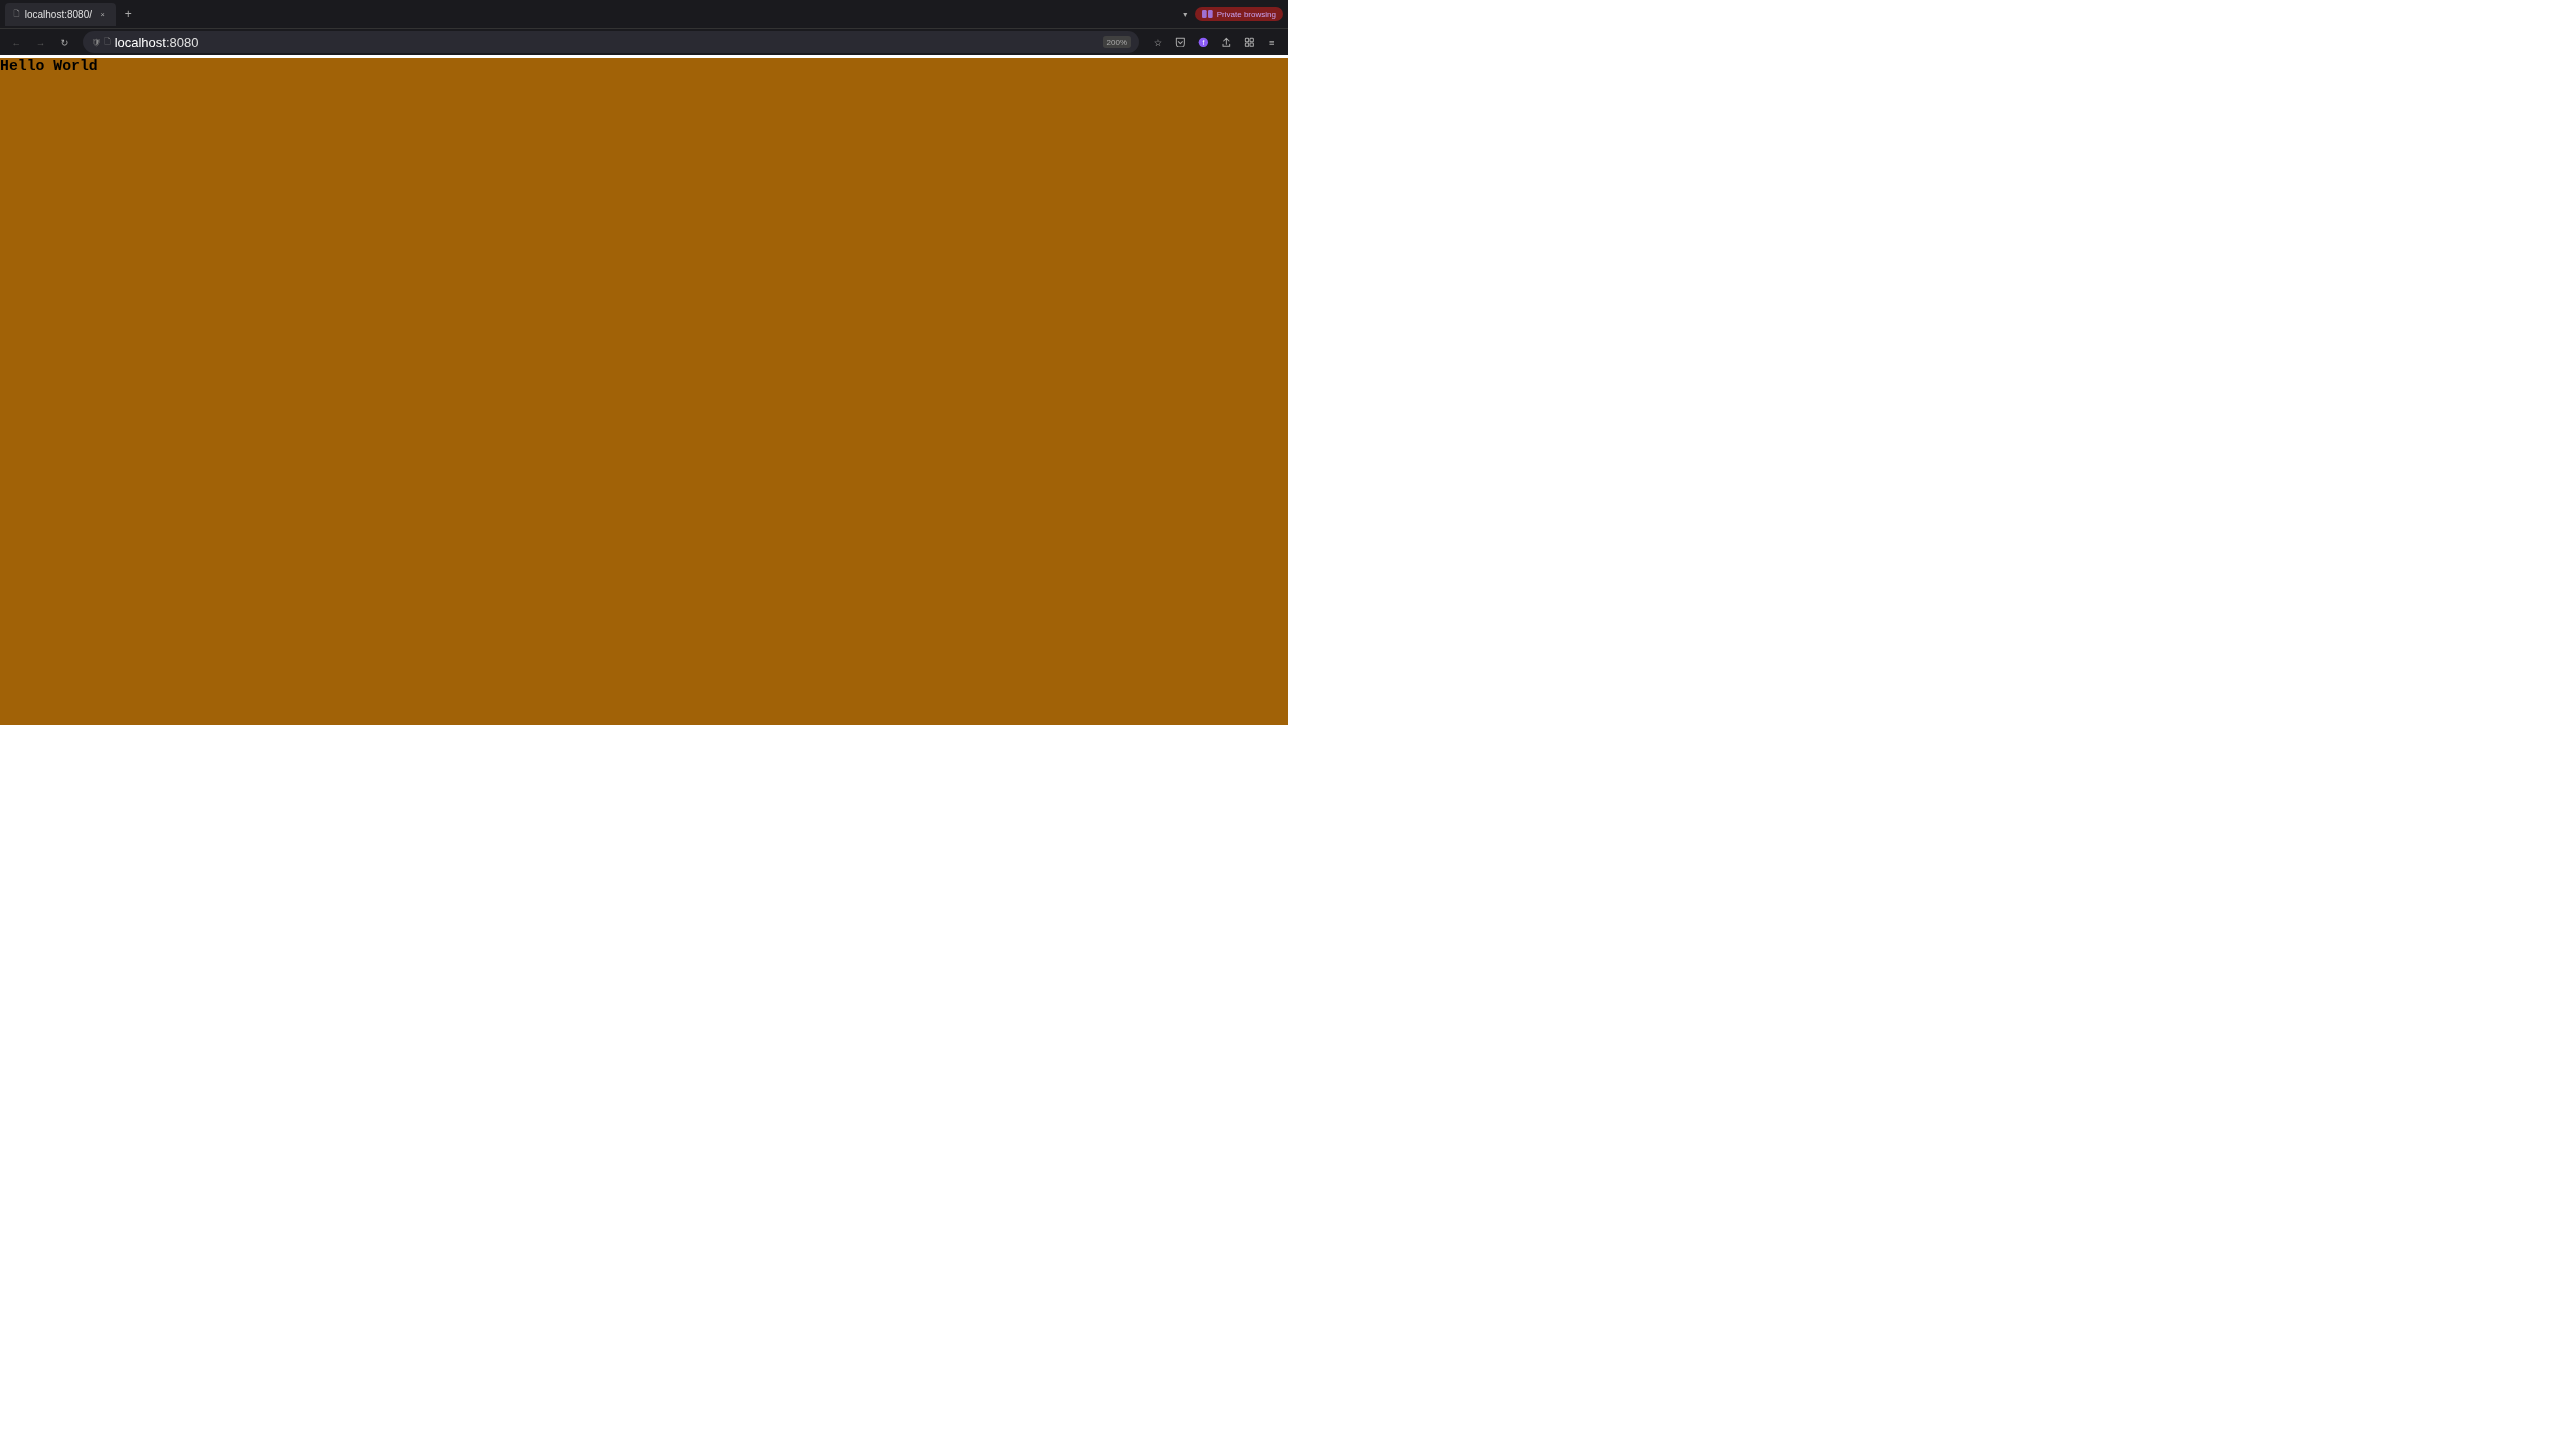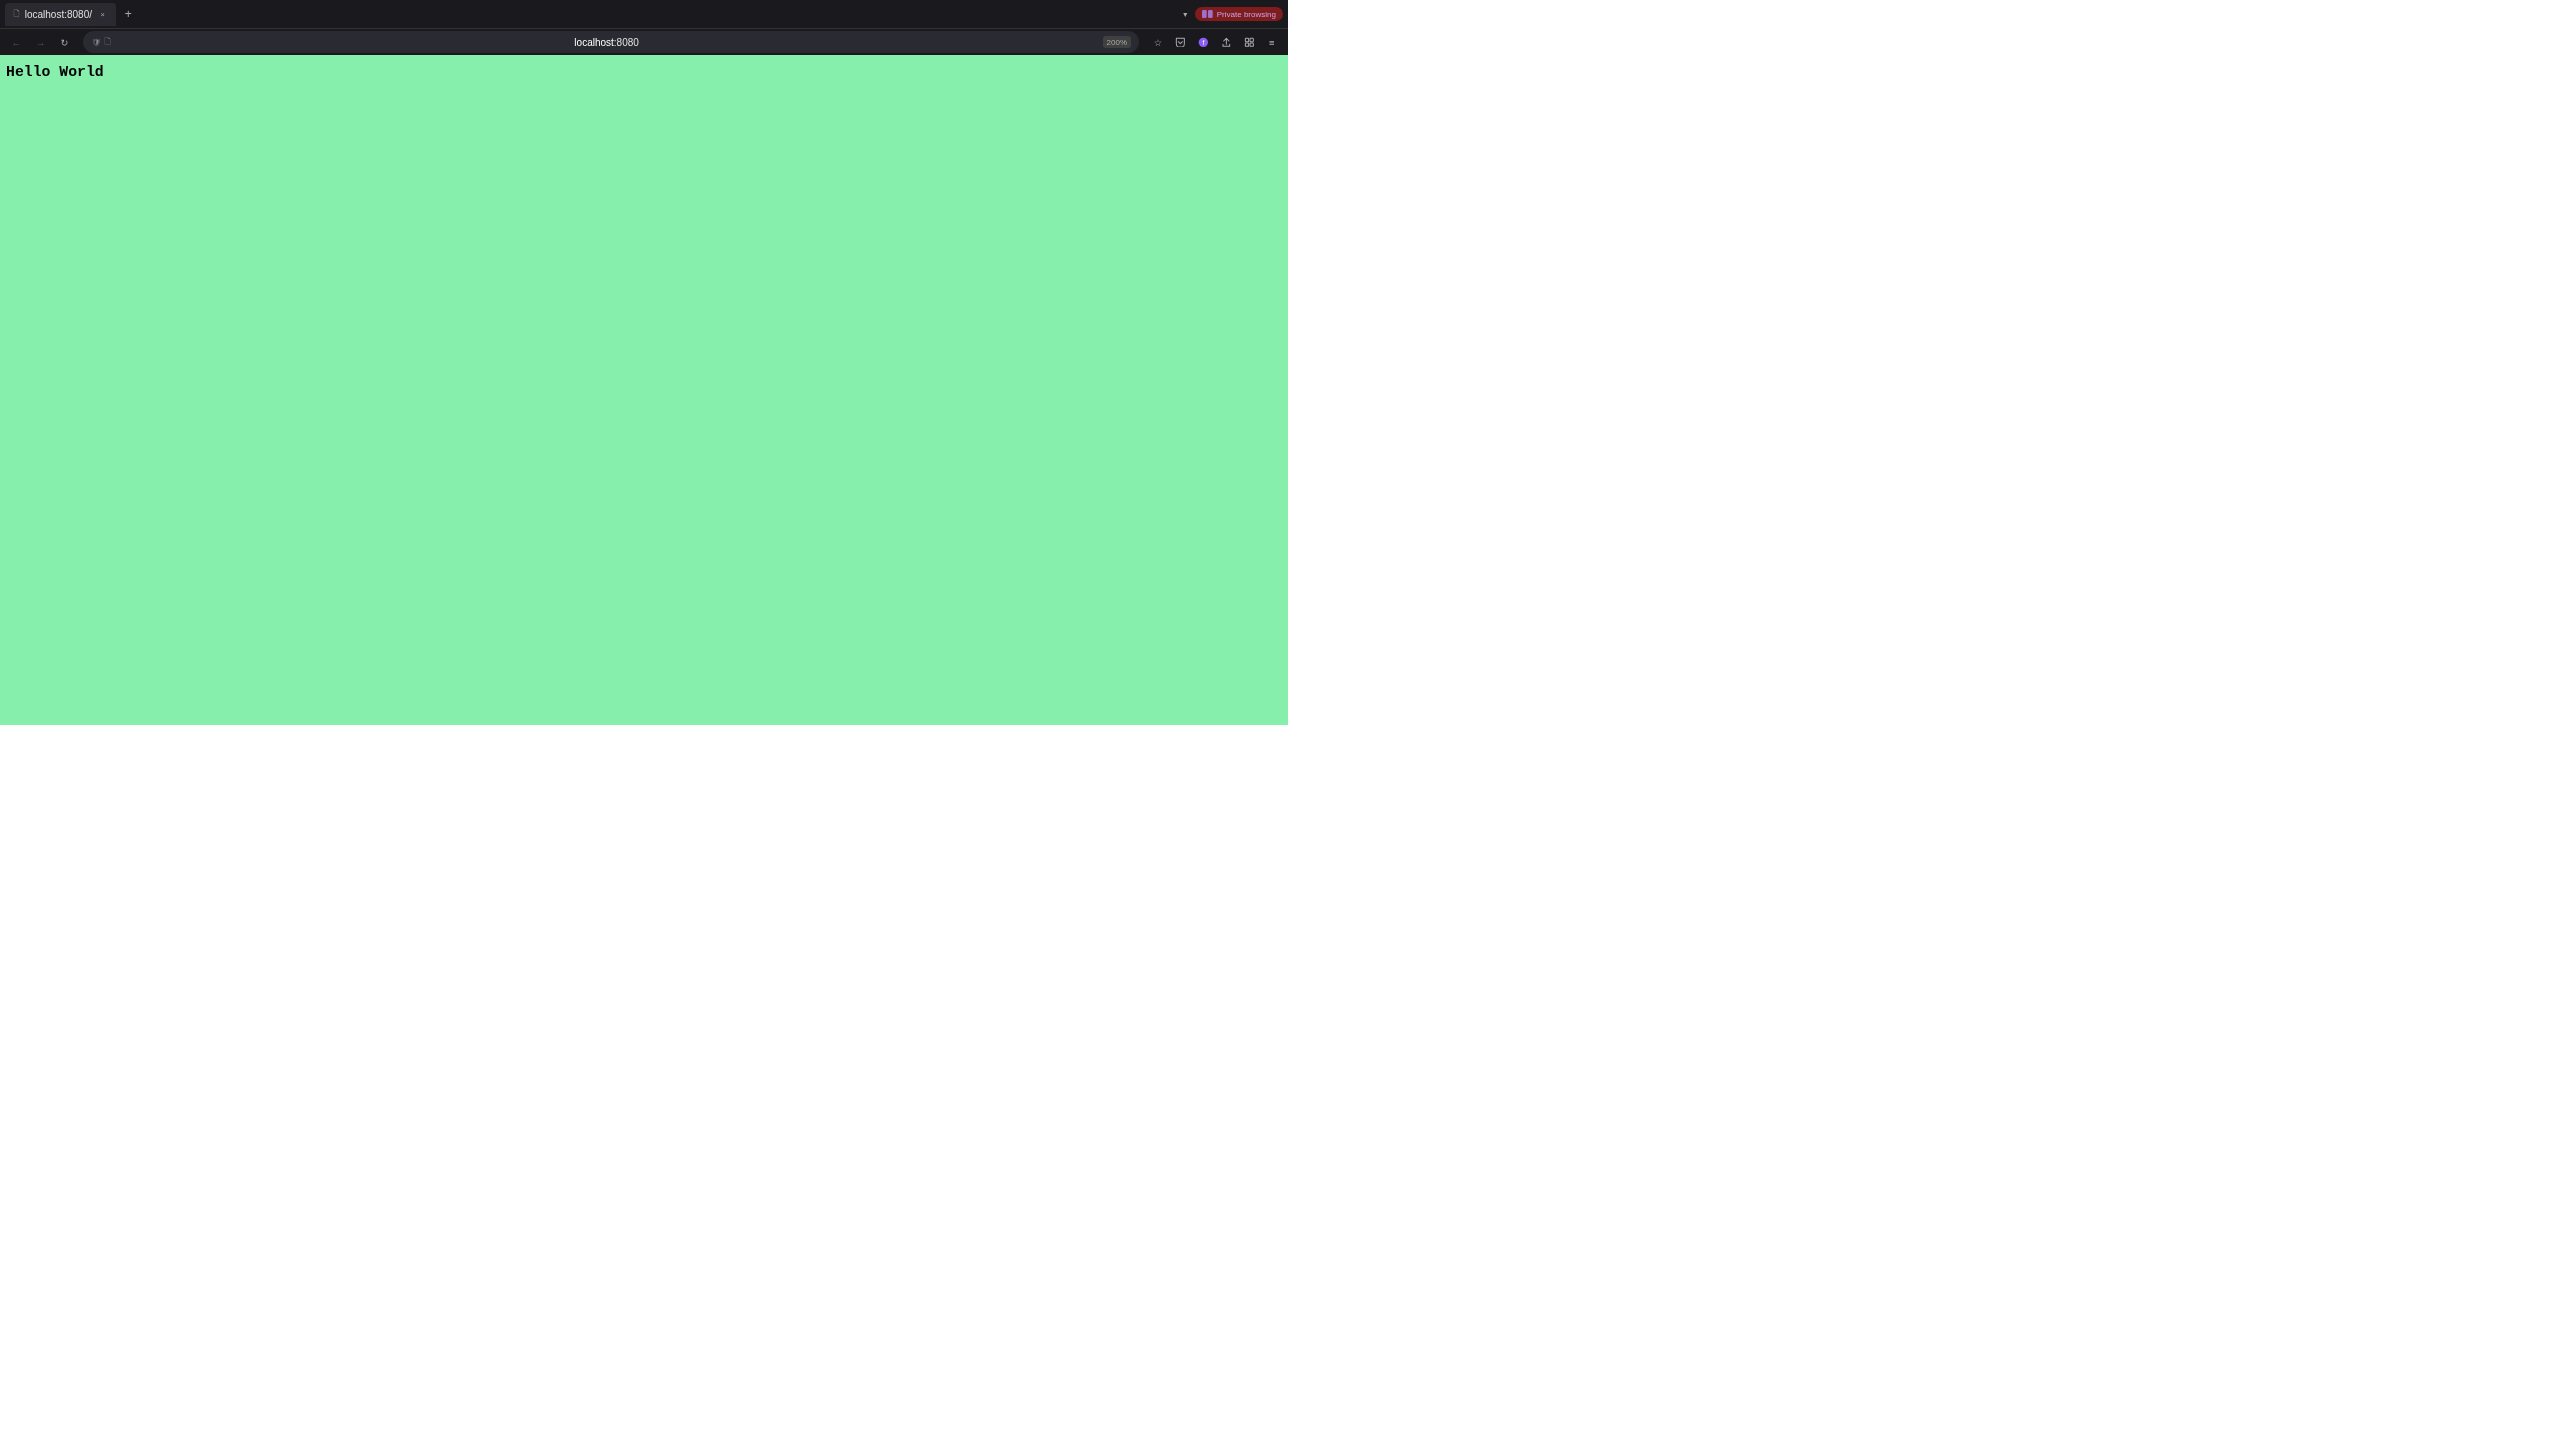--- a/index.html
+++ b/index.html
@@ -163,26 +163,25 @@
       font-size: 8px;
     }
 
     .page-icon-small {
       color: #888;
       font-size: 8px;
     }
 
     .address-text {
       flex: 1;
-      font-size: 10px;
+      font-size: 13px;
       color: #e0e0e0;
       white-space: nowrap;
       overflow: hidden;
       text-overflow: ellipsis;
-      text-align: center;
     }
 
     .address-bold {
       color: #fff;
       font-weight: 500;
     }
 
     .zoom-indicator {
       font-size: 8px;
       color: #aaa;
@@ -205,22 +204,22 @@
       width: 21.5px;
       height: 21.5px;
       border-radius: 50%;
       cursor: pointer;
       color: #aaa;
       font-size: 9.4px;
     }
 
     
     .page-content {
-      background: #86efac;
-      padding: 6px;
+      background: #a16207;
+      padding: 0;
       height: calc(100% - 55px);
     }
 
     .hello-world {
       font-family: 'Courier New', Courier, monospace;
       font-size: 14.8px;
       font-weight: bold;
       color: #000;
       margin-top: 2.7px;
     }

